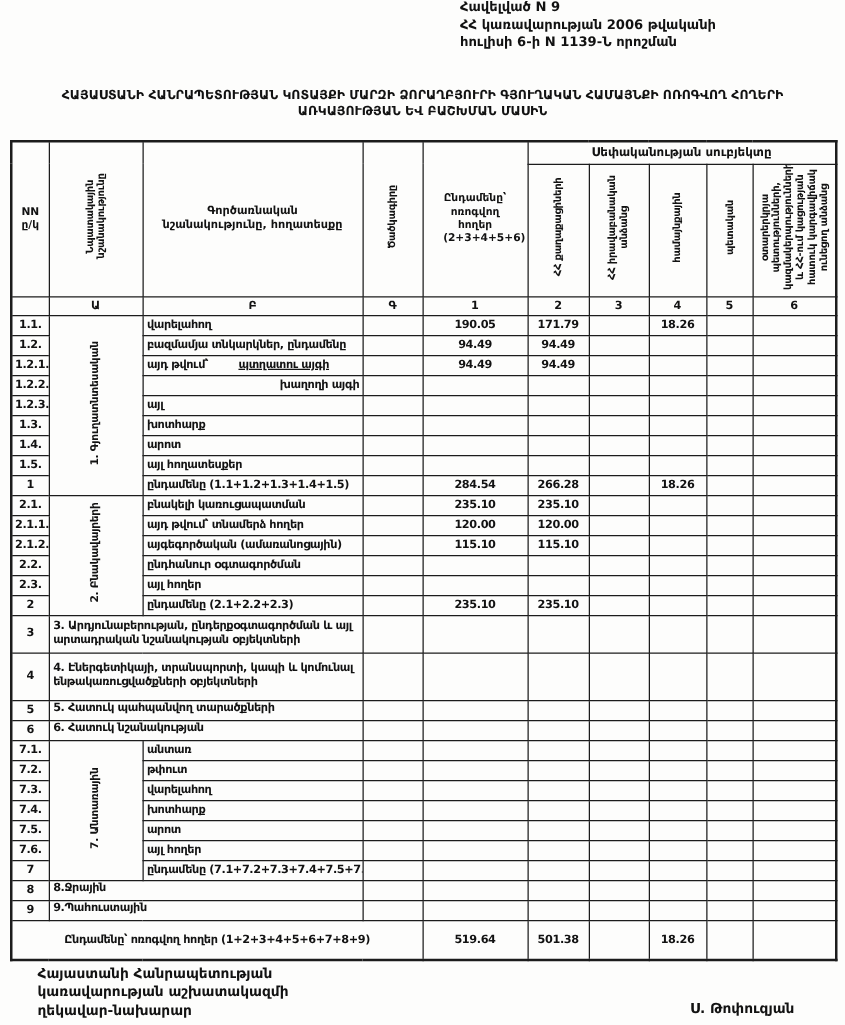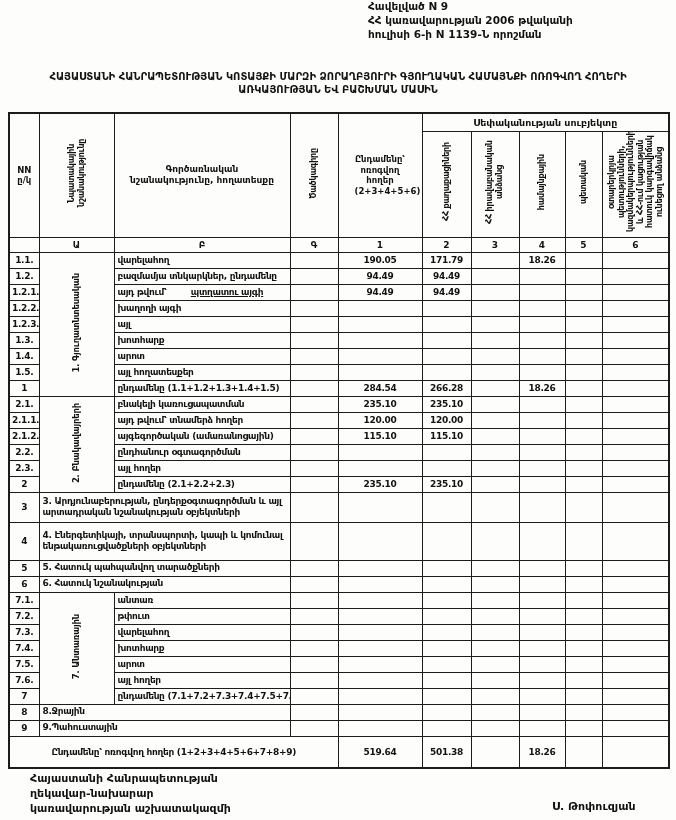--- a/index.html
+++ b/index.html
@@ -53,21 +53,21 @@
   .vt.sec { font-size: 8.5px; max-height: none; }
   th.nn-head { font-size: 8.5px; }
   th.func-head { font-size: 9px; line-height: 1.25; padding: 0 14px; }
   th.total-head { font-size: 8.5px; line-height: 1.25; padding: 0 16px; }
   tr.letters td { height: 15px; text-align: center; font-size: 9px; padding: 0; }
 
   .report tbody td { height: 16px; font-size: 9px; letter-spacing: -0.3px; }
   td.nn   { text-align: center; font-size: 9px; letter-spacing: 0; }
   td.lbl  { text-align: left; padding-left: 3px; white-space: nowrap; }
   td.lbl.wrap { white-space: normal; line-height: 1.25; }
-  td.lbl.ctr { text-align: left; }
+  td.lbl.ctr { text-align: right; }
   td.lbl.split { display: table-cell; text-decoration: underline; }
   td.lbl .prefix { float: left; }
   td.lbl .center-lbl { display: block; text-align: center; }
   td.val  { text-align: center; font-size: 9.5px; letter-spacing: 0; }
   td.section { text-align: center; vertical-align: middle; }
   td.footer-lbl { text-align: center; font-size: 9.5px; white-space: nowrap; }
   tr.footer-row td { height: 32px; }
 
   .sign-left {
     position: absolute; top: 772px; left: 30px;
@@ -469,18 +469,18 @@
           <td class="val"></td>
           <td class="val">18.26</td>
           <td class="val"></td>
           <td class="val"></td>
         </tr>
       </tbody>
   </table>
 
   <div class="sign-left">
     <div>Հայաստանի Հանրապետության</div>
+    <div>կառավարության աշխատակազմի</div>
     <div>ղեկավար-նախարար</div>
-    <div>կառավարության աշխատակազմի</div>
   </div>
   <div class="sign-right">Ս. Թոփուզյան</div>
 
 </div>
 
 </body></html>

